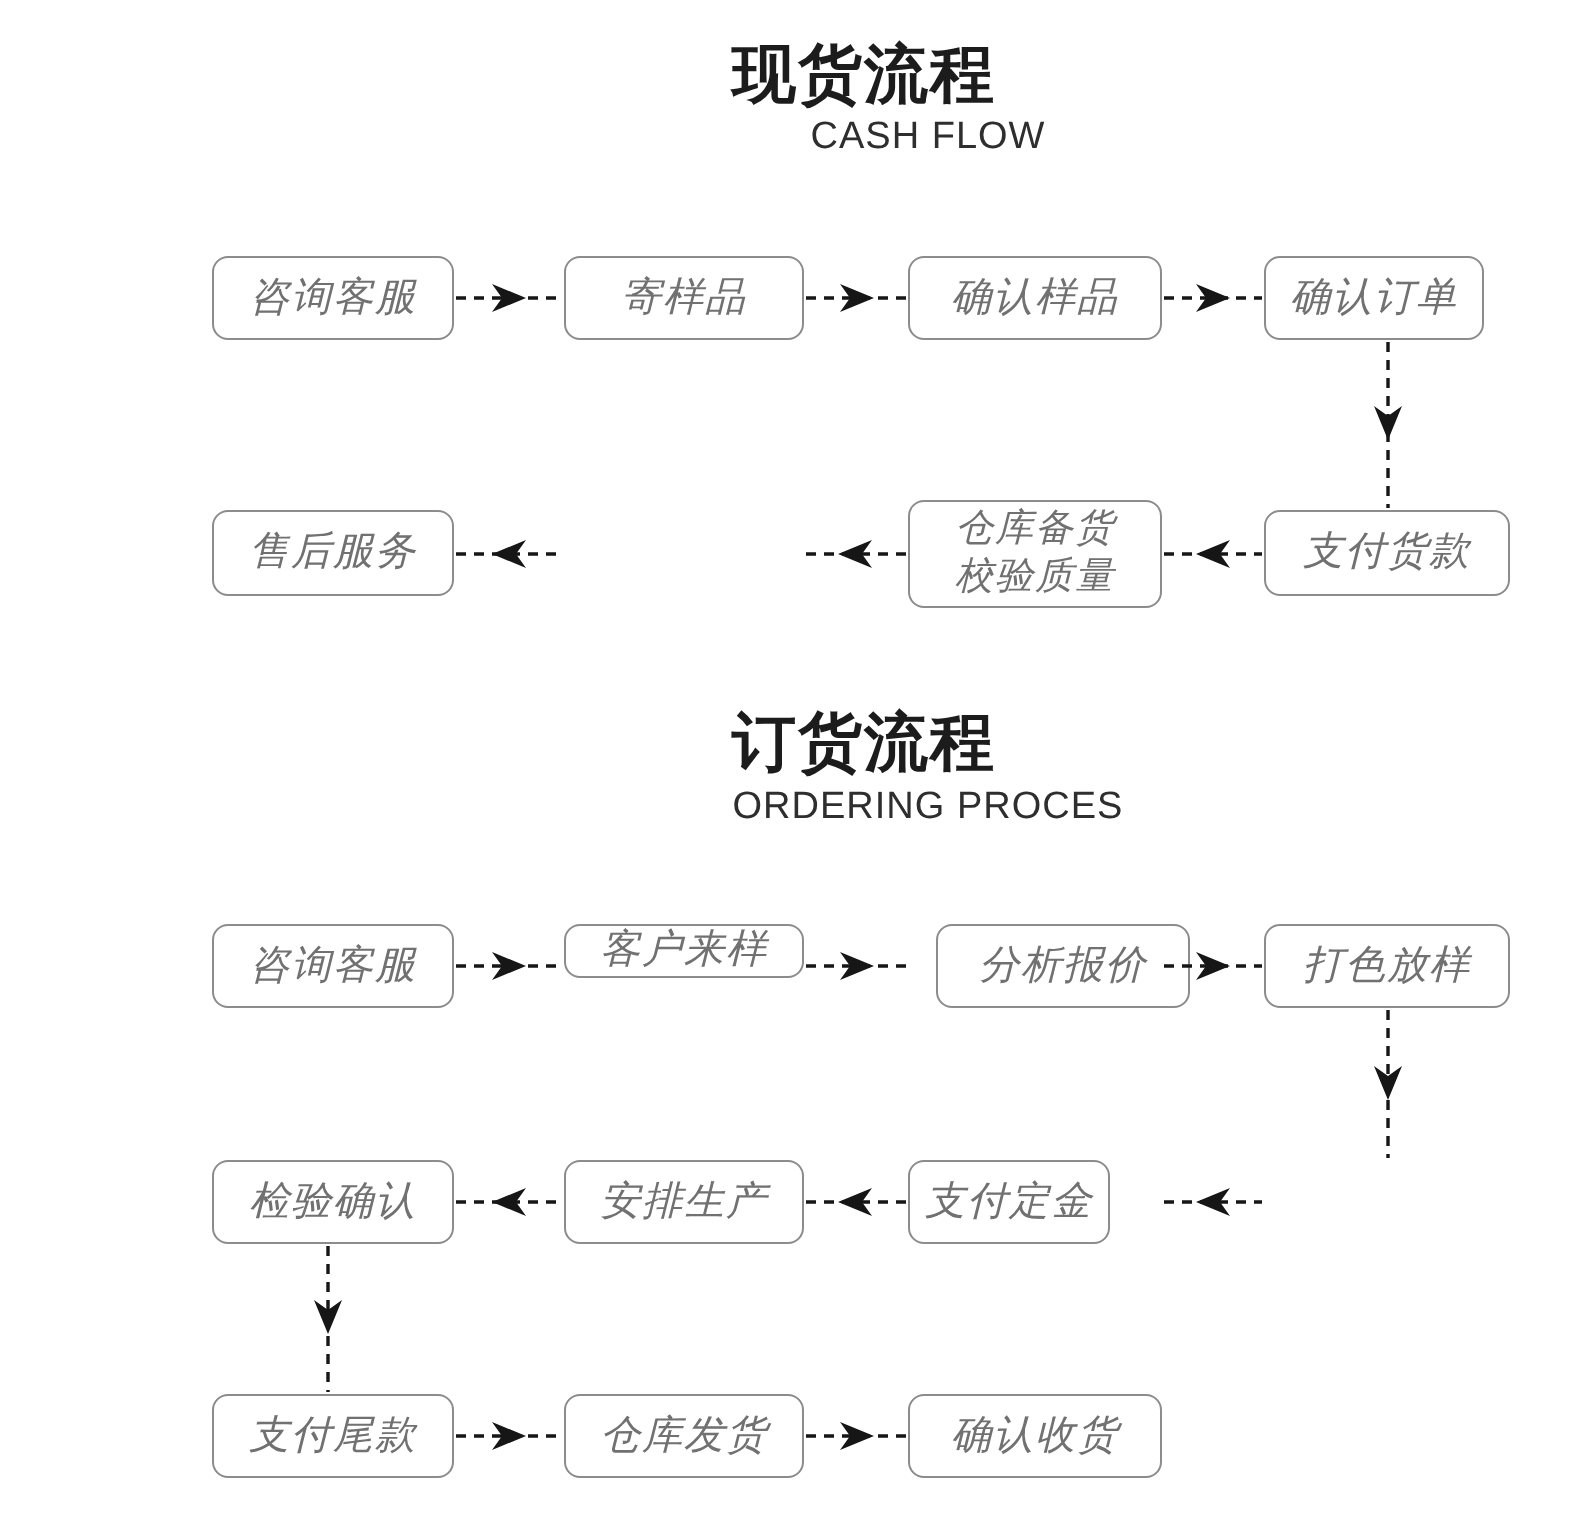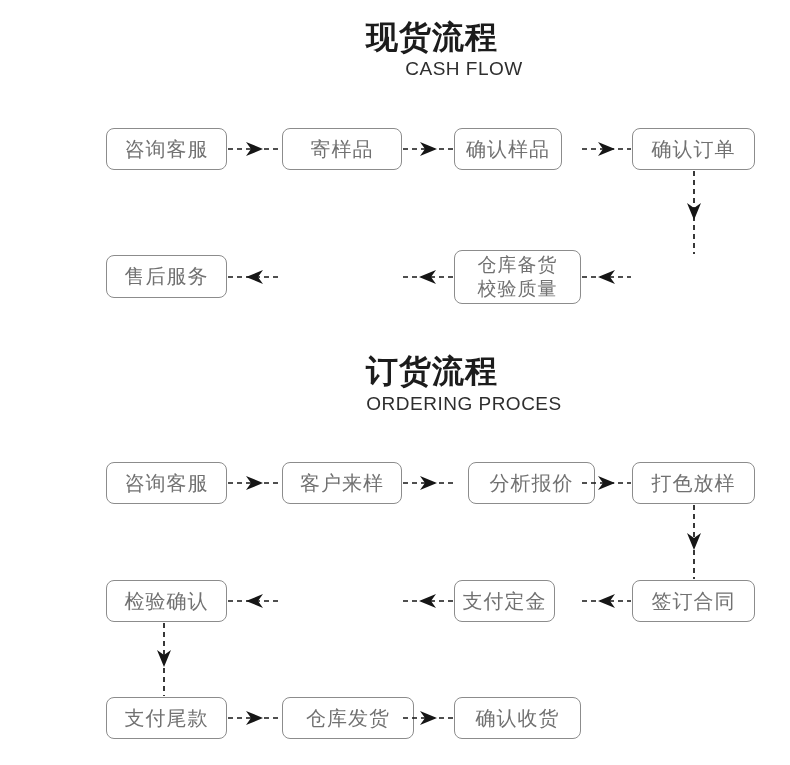--- a/index.html
+++ b/index.html
@@ -24,38 +24,38 @@
     position:absolute;left:0;width:776px;text-align:center;
     font-size:19px;line-height:22px;font-weight:400;color:var(--subtitle-text);
     letter-spacing:0.5px;
     padding-left:32px;
   }
   .box{
     position:absolute;box-sizing:border-box;
     border:1.5px solid var(--box-border);border-radius:8px;
     display:flex;align-items:center;justify-content:center;
     font-size:20px;letter-spacing:1px;color:var(--box-text);
-    background:#ffffff;text-align:center;white-space:pre-line;line-height:1.25;
+    background:#ffffff;text-align:center;white-space:pre-line;line-height:1.25;font-style:italic;
   }
   .arr{position:absolute;display:block;}
   .dash{stroke:var(--arrow);stroke-width:1.7;stroke-dasharray:5 4;fill:none;}
   .head{fill:var(--arrow);stroke:none;}
 </style>
 </head>
 <body>
 
 <div class="canvas">
 
   <h1 class="title" style="top:18px">现货流程</h1>
   <div class="subtitle" style="top:58px">CASH FLOW</div>
 
   <div class="box" style="left:62px;top:128px;width:121px;height:42px">咨询客服</div>
   <div class="box" style="left:238px;top:128px;width:120px;height:42px">寄样品</div>
-  <div class="box" style="left:410px;top:128px;width:108px;height:42px">确认样品</div>
-  <div class="box" style="left:588px;top:128px;width:123px;height:42px">确认订单</div>
+  <div class="box" style="left:410px;top:128px;width:127px;height:42px">确认样品</div>
+  <div class="box" style="left:588px;top:128px;width:110px;height:42px">确认订单</div>
 
   <svg class="arr" style="left:184px;top:141px" width="53" height="16" viewBox="0 0 53 16">
     <line class="dash" x1="0" y1="8" x2="53" y2="8"></line>
       <polygon class="head" points="18,1 23,8 18,15 35,8"></polygon>
   </svg>
   <svg class="arr" style="left:359px;top:141px" width="50" height="16" viewBox="0 0 50 16">
     <line class="dash" x1="0" y1="8" x2="50" y2="8"></line>
       <polygon class="head" points="17,1 22,8 17,15 34,8"></polygon>
   </svg>
   <svg class="arr" style="left:538px;top:141px" width="49" height="16" viewBox="0 0 49 16">
@@ -64,39 +64,40 @@
   </svg>
 
   <svg class="arr" style="left:642px;top:171px" width="16" height="83" viewBox="0 0 16 83">
     <line class="dash" x1="8" y1="0" x2="8" y2="83"></line>
       <polygon class="head" points="1,32 8,37 15,32 8,49"></polygon>
   </svg>
 
   <div class="box" style="left:62px;top:255px;width:121px;height:43px">售后服务</div>
   <div class="box" style="left:410px;top:250px;width:127px;height:54px;font-size:19px">仓库备货
 校验质量</div>
+  <div class="box" style="left:588px;top:255px;width:123px;height:43px">支付货款</div>
 
   <svg class="arr" style="left:184px;top:269px" width="53" height="16" viewBox="0 0 53 16">
     <line class="dash" x1="0" y1="8" x2="53" y2="8"></line>
       <polygon class="head" points="35,1 30,8 35,15 18,8"></polygon>
   </svg>
   <svg class="arr" style="left:359px;top:269px" width="50" height="16" viewBox="0 0 50 16">
     <line class="dash" x1="0" y1="8" x2="50" y2="8"></line>
       <polygon class="head" points="33,1 28,8 33,15 16,8"></polygon>
   </svg>
   <svg class="arr" style="left:538px;top:269px" width="49" height="16" viewBox="0 0 49 16">
     <line class="dash" x1="0" y1="8" x2="49" y2="8"></line>
       <polygon class="head" points="33,1 28,8 33,15 16,8"></polygon>
   </svg>
 
   <h1 class="title" style="top:352px">订货流程</h1>
   <div class="subtitle" style="top:393px">ORDERING PROCES</div>
 
   <div class="box" style="left:62px;top:462px;width:121px;height:42px">咨询客服</div>
-  <div class="box" style="left:238px;top:462px;width:120px;height:42px">客户来样</div>
+  <div class="box" style="left:238px;top:462px;width:120px;height:27px">客户来样</div>
   <div class="box" style="left:424px;top:462px;width:127px;height:42px">分析报价</div>
   <div class="box" style="left:588px;top:462px;width:123px;height:42px">打色放样</div>
 
   <svg class="arr" style="left:184px;top:475px" width="53" height="16" viewBox="0 0 53 16">
     <line class="dash" x1="0" y1="8" x2="53" y2="8"></line>
       <polygon class="head" points="18,1 23,8 18,15 35,8"></polygon>
   </svg>
   <svg class="arr" style="left:359px;top:475px" width="50" height="16" viewBox="0 0 50 16">
     <line class="dash" x1="0" y1="8" x2="50" y2="8"></line>
       <polygon class="head" points="17,1 22,8 17,15 34,8"></polygon>
@@ -105,43 +106,43 @@
     <line class="dash" x1="0" y1="8" x2="49" y2="8"></line>
       <polygon class="head" points="16,1 21,8 16,15 33,8"></polygon>
   </svg>
 
   <svg class="arr" style="left:642px;top:505px" width="16" height="74" viewBox="0 0 16 74">
     <line class="dash" x1="8" y1="0" x2="8" y2="74"></line>
       <polygon class="head" points="1,28 8,33 15,28 8,45"></polygon>
   </svg>
 
   <div class="box" style="left:62px;top:580px;width:121px;height:42px">检验确认</div>
+  <div class="box" style="left:238px;top:580px;width:120px;height:42px">安排生产</div>
   <div class="box" style="left:410px;top:580px;width:101px;height:42px">支付定金</div>
-  <div class="box" style="left:588px;top:580px;width:123px;height:42px">签订合同</div>
 
   <svg class="arr" style="left:184px;top:593px" width="53" height="16" viewBox="0 0 53 16">
     <line class="dash" x1="0" y1="8" x2="53" y2="8"></line>
       <polygon class="head" points="35,1 30,8 35,15 18,8"></polygon>
   </svg>
   <svg class="arr" style="left:359px;top:593px" width="50" height="16" viewBox="0 0 50 16">
     <line class="dash" x1="0" y1="8" x2="50" y2="8"></line>
       <polygon class="head" points="33,1 28,8 33,15 16,8"></polygon>
   </svg>
   <svg class="arr" style="left:538px;top:593px" width="49" height="16" viewBox="0 0 49 16">
     <line class="dash" x1="0" y1="8" x2="49" y2="8"></line>
       <polygon class="head" points="33,1 28,8 33,15 16,8"></polygon>
   </svg>
 
   <svg class="arr" style="left:112px;top:623px" width="16" height="73" viewBox="0 0 16 73">
     <line class="dash" x1="8" y1="0" x2="8" y2="73"></line>
       <polygon class="head" points="1,27 8,32 15,27 8,44"></polygon>
   </svg>
 
   <div class="box" style="left:62px;top:697px;width:121px;height:42px">支付尾款</div>
-  <div class="box" style="left:238px;top:697px;width:132px;height:42px">仓库发货</div>
+  <div class="box" style="left:238px;top:697px;width:120px;height:42px">仓库发货</div>
   <div class="box" style="left:410px;top:697px;width:127px;height:42px">确认收货</div>
 
   <svg class="arr" style="left:184px;top:710px" width="53" height="16" viewBox="0 0 53 16">
     <line class="dash" x1="0" y1="8" x2="53" y2="8"></line>
       <polygon class="head" points="18,1 23,8 18,15 35,8"></polygon>
   </svg>
   <svg class="arr" style="left:359px;top:710px" width="50" height="16" viewBox="0 0 50 16">
     <line class="dash" x1="0" y1="8" x2="50" y2="8"></line>
       <polygon class="head" points="17,1 22,8 17,15 34,8"></polygon>
   </svg>

